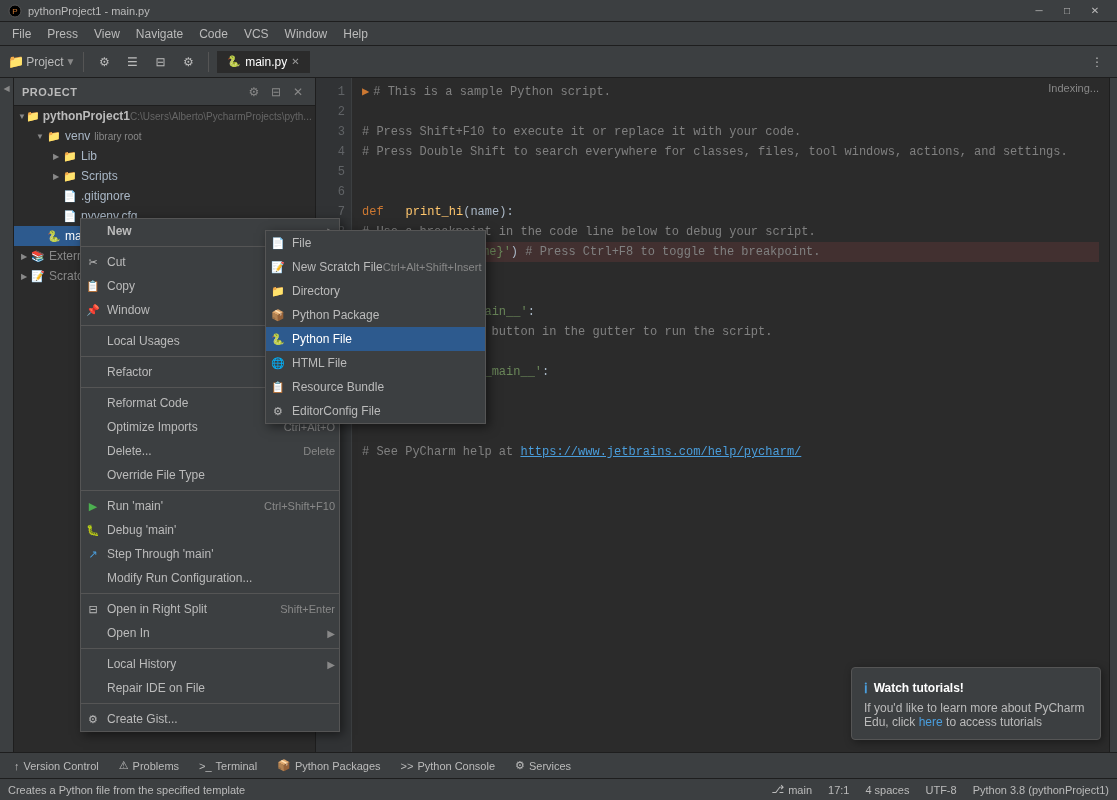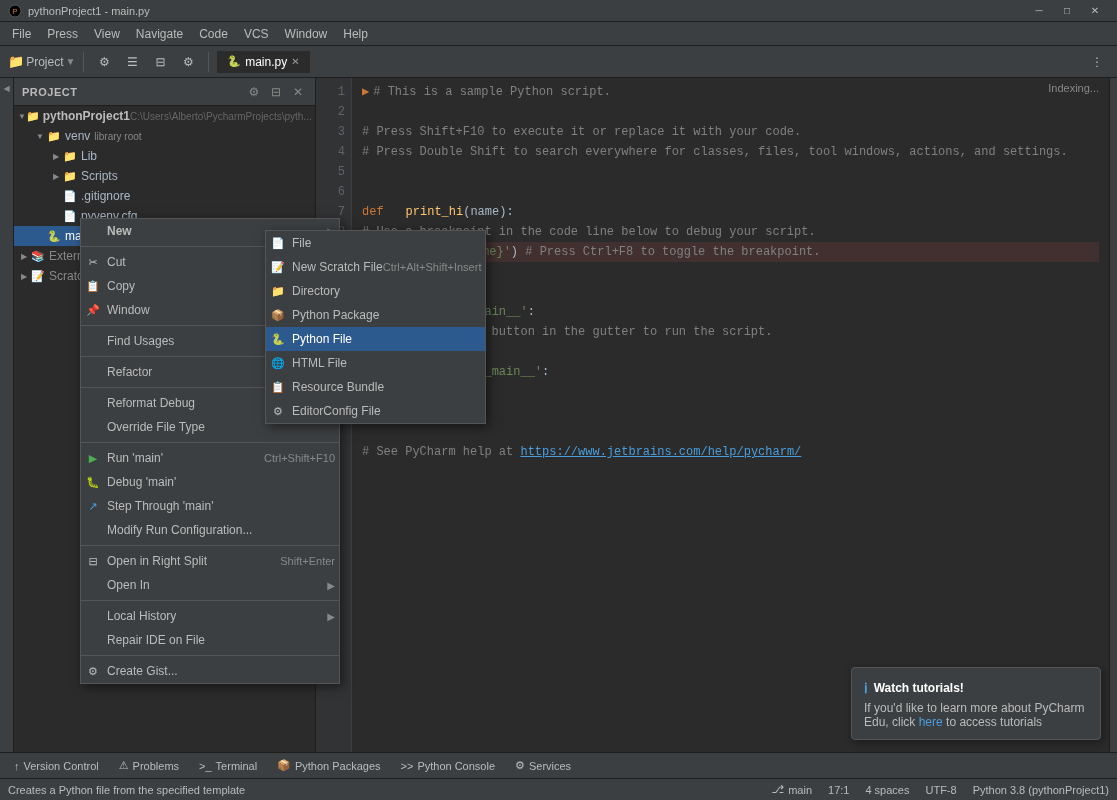--- a/index.html
+++ b/index.html
@@ -633,34 +633,44 @@
         <span class="context-menu-shortcut">Ctrl+C</span>
       </div>
       <div class="context-menu-item">
         <span class="context-menu-icon">📌</span>
         <span class="context-menu-label">Window</span>
         <span class="context-menu-shortcut">Ctrl+V</span>
       </div>
       <div class="context-menu-separator"></div>
       <div class="context-menu-item">
         <span class="context-menu-icon"></span>
-        <span class="context-menu-label">Find Usages</span>
+        <span class="context-menu-label">Local Usages</span>
         <span class="context-menu-shortcut">Alt+F7</span>
       </div>
       <div class="context-menu-separator"></div>
       <div class="context-menu-item">
         <span class="context-menu-icon"></span>
         <span class="context-menu-label">Refactor</span>
         <span class="context-menu-arrow">▶</span>
       </div>
       <div class="context-menu-separator"></div>
       <div class="context-menu-item">
         <span class="context-menu-icon"></span>
-        <span class="context-menu-label">Reformat Debug</span>
+        <span class="context-menu-label">Reformat Code</span>
         <span class="context-menu-shortcut">Ctrl+Alt+L</span>
+      </div>
+      <div class="context-menu-item">
+        <span class="context-menu-icon"></span>
+        <span class="context-menu-label">Optimize Imports</span>
+        <span class="context-menu-shortcut">Ctrl+Alt+O</span>
+      </div>
+      <div class="context-menu-item">
+        <span class="context-menu-icon"></span>
+        <span class="context-menu-label">Delete...</span>
+        <span class="context-menu-shortcut">Delete</span>
       </div>
       <div class="context-menu-item">
         <span class="context-menu-icon"></span>
         <span class="context-menu-label">Override File Type</span>
       </div>
       <div class="context-menu-separator"></div>
       <div class="context-menu-item">
         <span class="context-menu-icon" style="color:#4caf50;">▶</span>
         <span class="context-menu-label">Run 'main'</span>
         <span class="context-menu-shortcut">Ctrl+Shift+F10</span>

